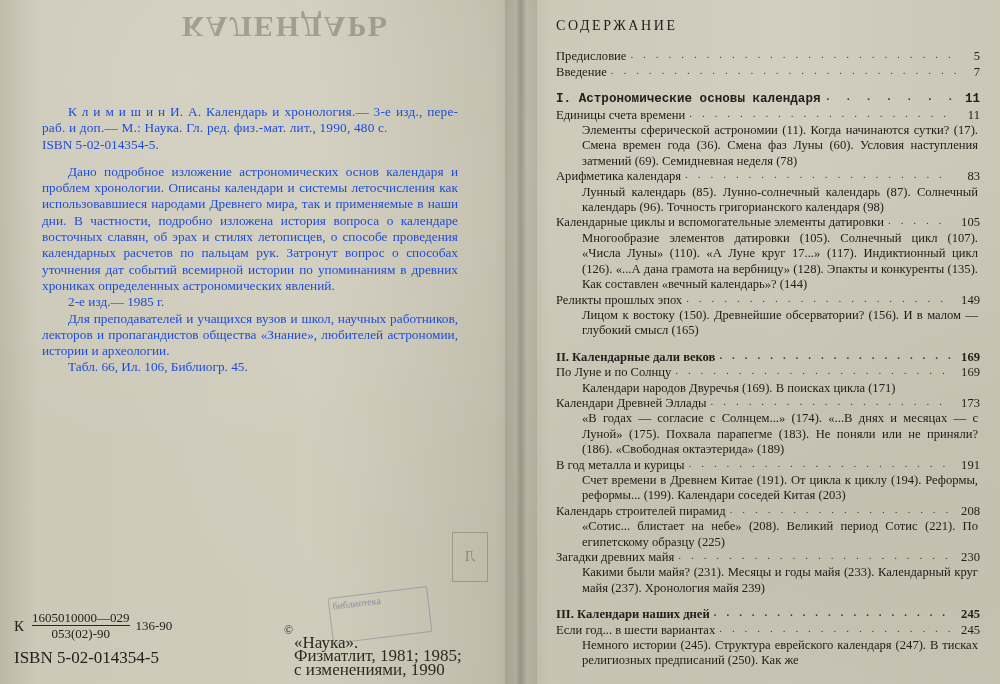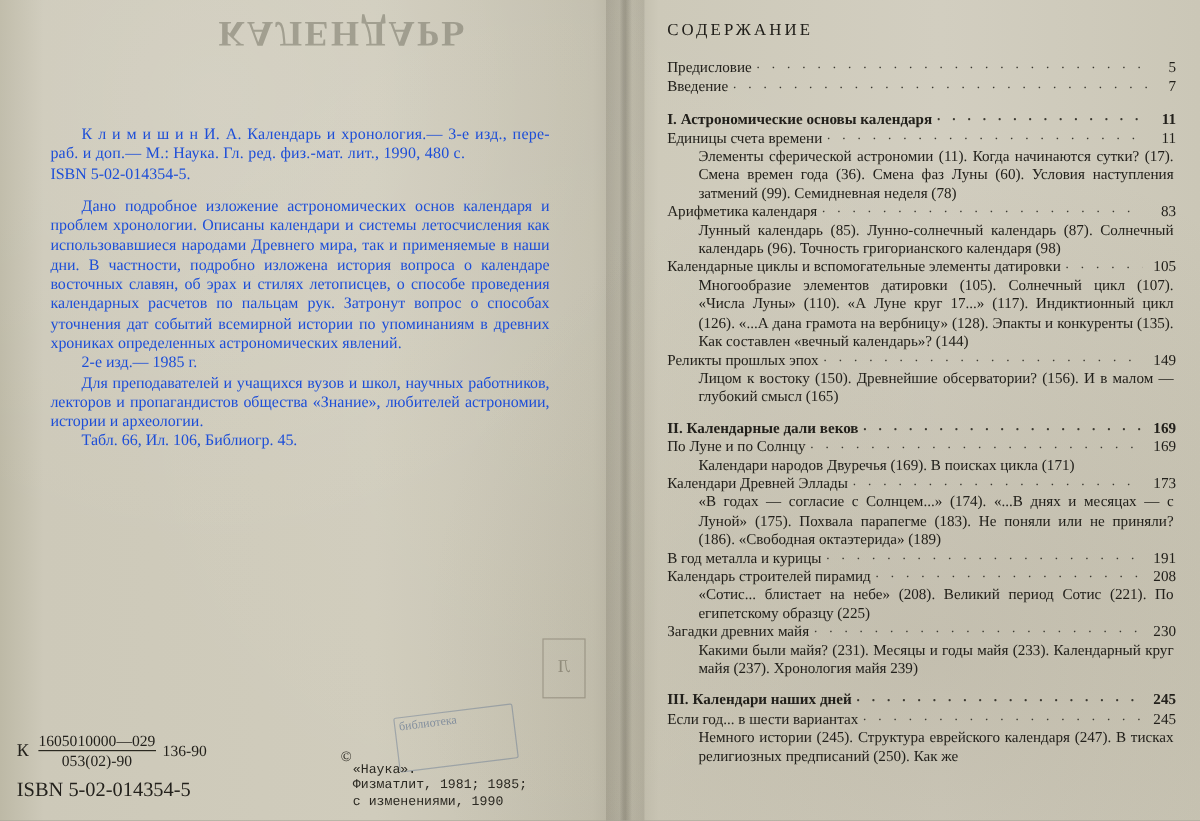--- a/index.html
+++ b/index.html
@@ -109,24 +109,23 @@
   .frac .num { display: block; }
   .frac .bar { display: block; border-top: 1px solid #2a2820; }
   .frac .den { display: block; }
   .isbn-bottom { margin-top: 9px; font-size: 17px; }
 
   .publisher {
     position: absolute;
     left: 294px;
     bottom: 8px;
     width: 190px;
-    font-size: 11px;
+    font-size: 17px;
     line-height: 13.5px;
     color: #2b2922;
-    font-family: Liberation Mono, monospace;
   }
   .copy-mark {
     position: absolute;
     left: 284px;
     bottom: 46px;
     font-size: 12px;
     color: #2b2922;
   }
   .stamp {
     position: absolute;
@@ -192,21 +191,21 @@
   }
   .row .pg {
     white-space: nowrap;
     min-width: 24px;
     text-align: right;
   }
   .part {
     font-weight: bold;
     margin-top: 11px;
   }
-  .part.first { margin-top: 12px; }
+  .part.first { margin-top: 12px; font-family: Liberation Mono, monospace; }
   .chapter { margin-top: 0; }
   .sub {
     margin-left: 26px;
     text-align: justify;
     text-align-last: left;
     padding-right: 2px;
   }
   .toc-head-rows .pg { min-width: 20px; }
 </style>
 </head>
@@ -273,21 +272,21 @@
       <span class="lbl">I. Астрономические основы календаря</span>
       <span class="dots">. . . . . . . . . . . . . . . . . . . . . . . . . . . . . . . . . .</span>
       <span class="pg">11</span>
     </div>
 
     <div class="row chapter">
       <span class="lbl">Единицы счета времени</span>
       <span class="dots">. . . . . . . . . . . . . . . . . . . . . . . . . . . . . . . . . .</span>
       <span class="pg">11</span>
     </div>
-    <div class="sub">Элементы сферической астрономии (11). Когда начинаются сутки? (17). Смена времен года (36). Смена фаз Луны (60). Условия наступления затмений (99). Семидневная неделя (78)</div>
+    <div class="sub">Элементы сферической астрономии (11). Когда начинаются сутки? (17). Смена времен года (36). Смена фаз Луны (60). Условия наступления затмений (69). Семидневная неделя (78)</div>
 
     <div class="row chapter">
       <span class="lbl">Арифметика календаря</span>
       <span class="dots">. . . . . . . . . . . . . . . . . . . . . . . . . . . . . . . . . .</span>
       <span class="pg">83</span>
     </div>
     <div class="sub">Лунный календарь (85). Лунно-солнечный календарь (87). Солнечный календарь (96). Точность григорианского календаря (98)</div>
 
     <div class="row chapter">
       <span class="lbl">Календарные циклы и вспомогательные элементы датировки</span>
@@ -321,20 +320,21 @@
       <span class="dots">. . . . . . . . . . . . . . . . . . . . . . . . . . . . . . . . . .</span>
       <span class="pg">173</span>
     </div>
     <div class="sub">«В годах — согласие с Солнцем...» (174). «...В днях и месяцах — с Луной» (175). Похвала парапегме (183). Не поняли или не приняли? (186). «Свободная октаэтерида» (189)</div>
 
     <div class="row chapter">
       <span class="lbl">В год металла и курицы</span>
       <span class="dots">. . . . . . . . . . . . . . . . . . . . . . . . . . . . . . . . . .</span>
       <span class="pg">191</span>
     </div>
+    <div class="sub">Счет времени в Древнем Китае (191). От цикла к циклу (194). Реформы, реформы... (199). Календари соседей Китая (203)</div>
 
     <div class="row chapter">
       <span class="lbl">Календарь строителей пирамид</span>
       <span class="dots">. . . . . . . . . . . . . . . . . . . . . . . . . . . . . . . . . .</span>
       <span class="pg">208</span>
     </div>
     <div class="sub">«Сотис... блистает на небе» (208). Великий период Сотис (221). По египетскому образцу (225)</div>
 
     <div class="row chapter">
       <span class="lbl">Загадки древних майя</span>

